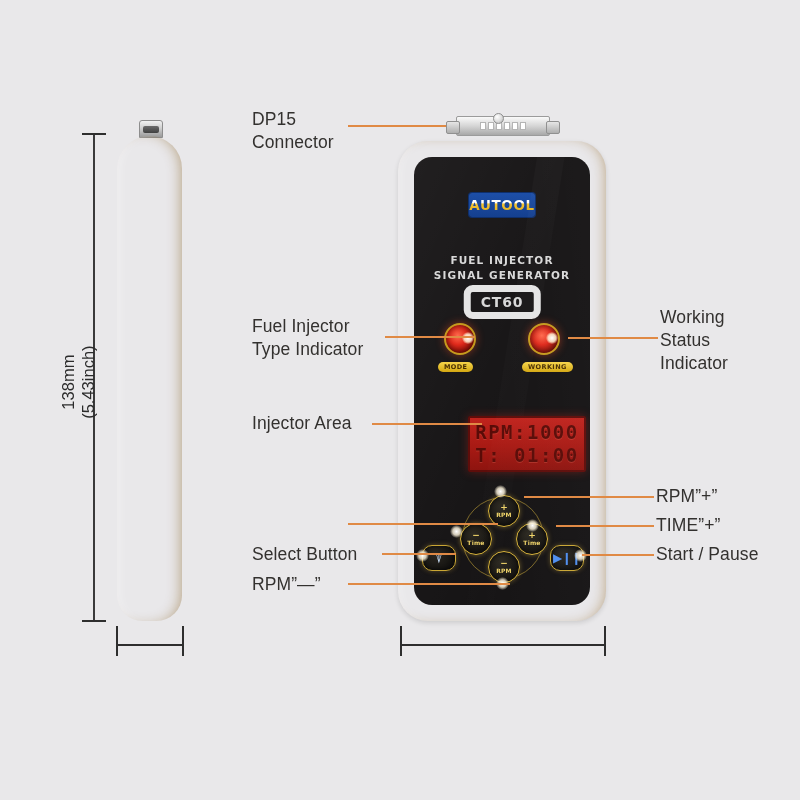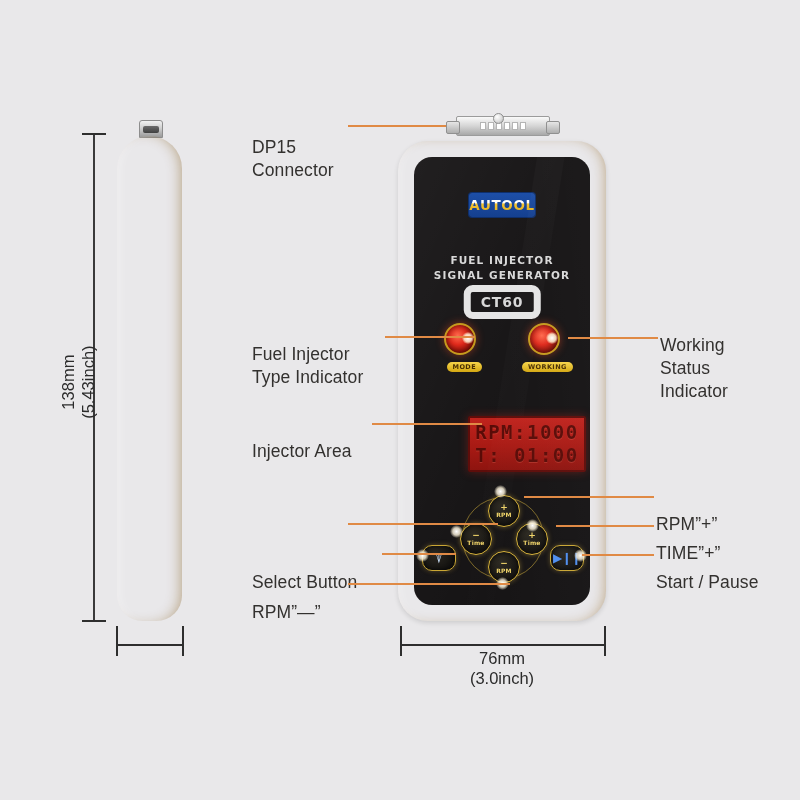--- a/index.html
+++ b/index.html
@@ -6,21 +6,21 @@
   body{
     width:800px;height:800px;overflow:hidden;
     background:#e9e8ea;
     font-family:"Liberation Sans", sans-serif;
     color:#2b2b2b;
     position:relative;
   }
   .stage{position:absolute;inset:0;}
 
   
-  .callout{position:absolute;font-size:17.5px;line-height:1.30;color:#33312f;letter-spacing:.1px;white-space:pre-line;margin-top:28px;}
+  .callout{position:absolute;font-size:17.5px;line-height:1.30;color:#33312f;letter-spacing:.1px;white-space:pre-line;}
   .callout.r{text-align:left;}
   .callout.l{text-align:left;}
 
   
   .leader{position:absolute;height:2px;background:#e08a45;}
 
   
   .dimline-v{position:absolute;width:1.6px;background:#3a3a3a;}
   .dimline-h{position:absolute;height:1.6px;background:#2e2e2e;}
   .tick-h{position:absolute;height:1.6px;background:#2e2e2e;}
@@ -122,21 +122,21 @@
   }
   .model-badge{
     position:absolute;left:50%;transform:translateX(-50%);top:128px;
     padding:2px 10px;border-radius:9px;
     border:7px solid #e5e5e5;color:#d8d8d8;
     font-size:14px;font-weight:700;letter-spacing:.8px;
     font-family:"DejaVu Sans", sans-serif;
   }
 
   
-  .led-wrap{position:absolute;top:166px;width:44px;text-align:right;}
+  .led-wrap{position:absolute;top:166px;width:44px;text-align:left;}
   .led-wrap.mode{left:24px;}
   .led-wrap.working{left:108px;}
   .led{
     position:relative;width:28px;height:28px;margin:0 auto;border-radius:50%;
     background:
       radial-gradient(circle at 42% 38%, #ff6a4d 0%, #e02a1c 38%, #8e1208 70%, #4a0704 100%);
     box-shadow:0 0 8px rgba(255,80,40,.45), inset 0 0 6px rgba(0,0,0,.5);
     border:2px solid #c69a1e;
   }
   .led .gleam{
@@ -303,22 +303,20 @@
     <div class="conn-pin"></div>
       <div class="conn-pin"></div>
       <div class="conn-pin"></div>
     <div class="conn-ear r"></div>
     <div class="conn-screw left"></div>
   </div>
 
   <div class="tick-v" style="left:400px;top:626px;height:30px;"></div>
   <div class="tick-v" style="left:604px;top:626px;height:30px;"></div>
   <div class="dimline-h" style="left:400px;top:644px;width:205px;"></div>
-  <div class="dimtext" style="left:432px;top:648px;width:140px;">76mm
-(3.0inch)</div>
 
   <div class="callout l" style="left:252px;top:108px;width:160px;">DP15
 Connector</div>
   <div class="leader" style="left:348px;top:125px;width:112px;"></div>
 
   <div class="callout l" style="left:252px;top:315px;width:180px;">Fuel Injector
 Type Indicator</div>
   <div class="leader" style="left:385px;top:336px;width:90px;"></div>
 
   <div class="callout l" style="left:252px;top:412px;width:180px;">Injector Area</div>

